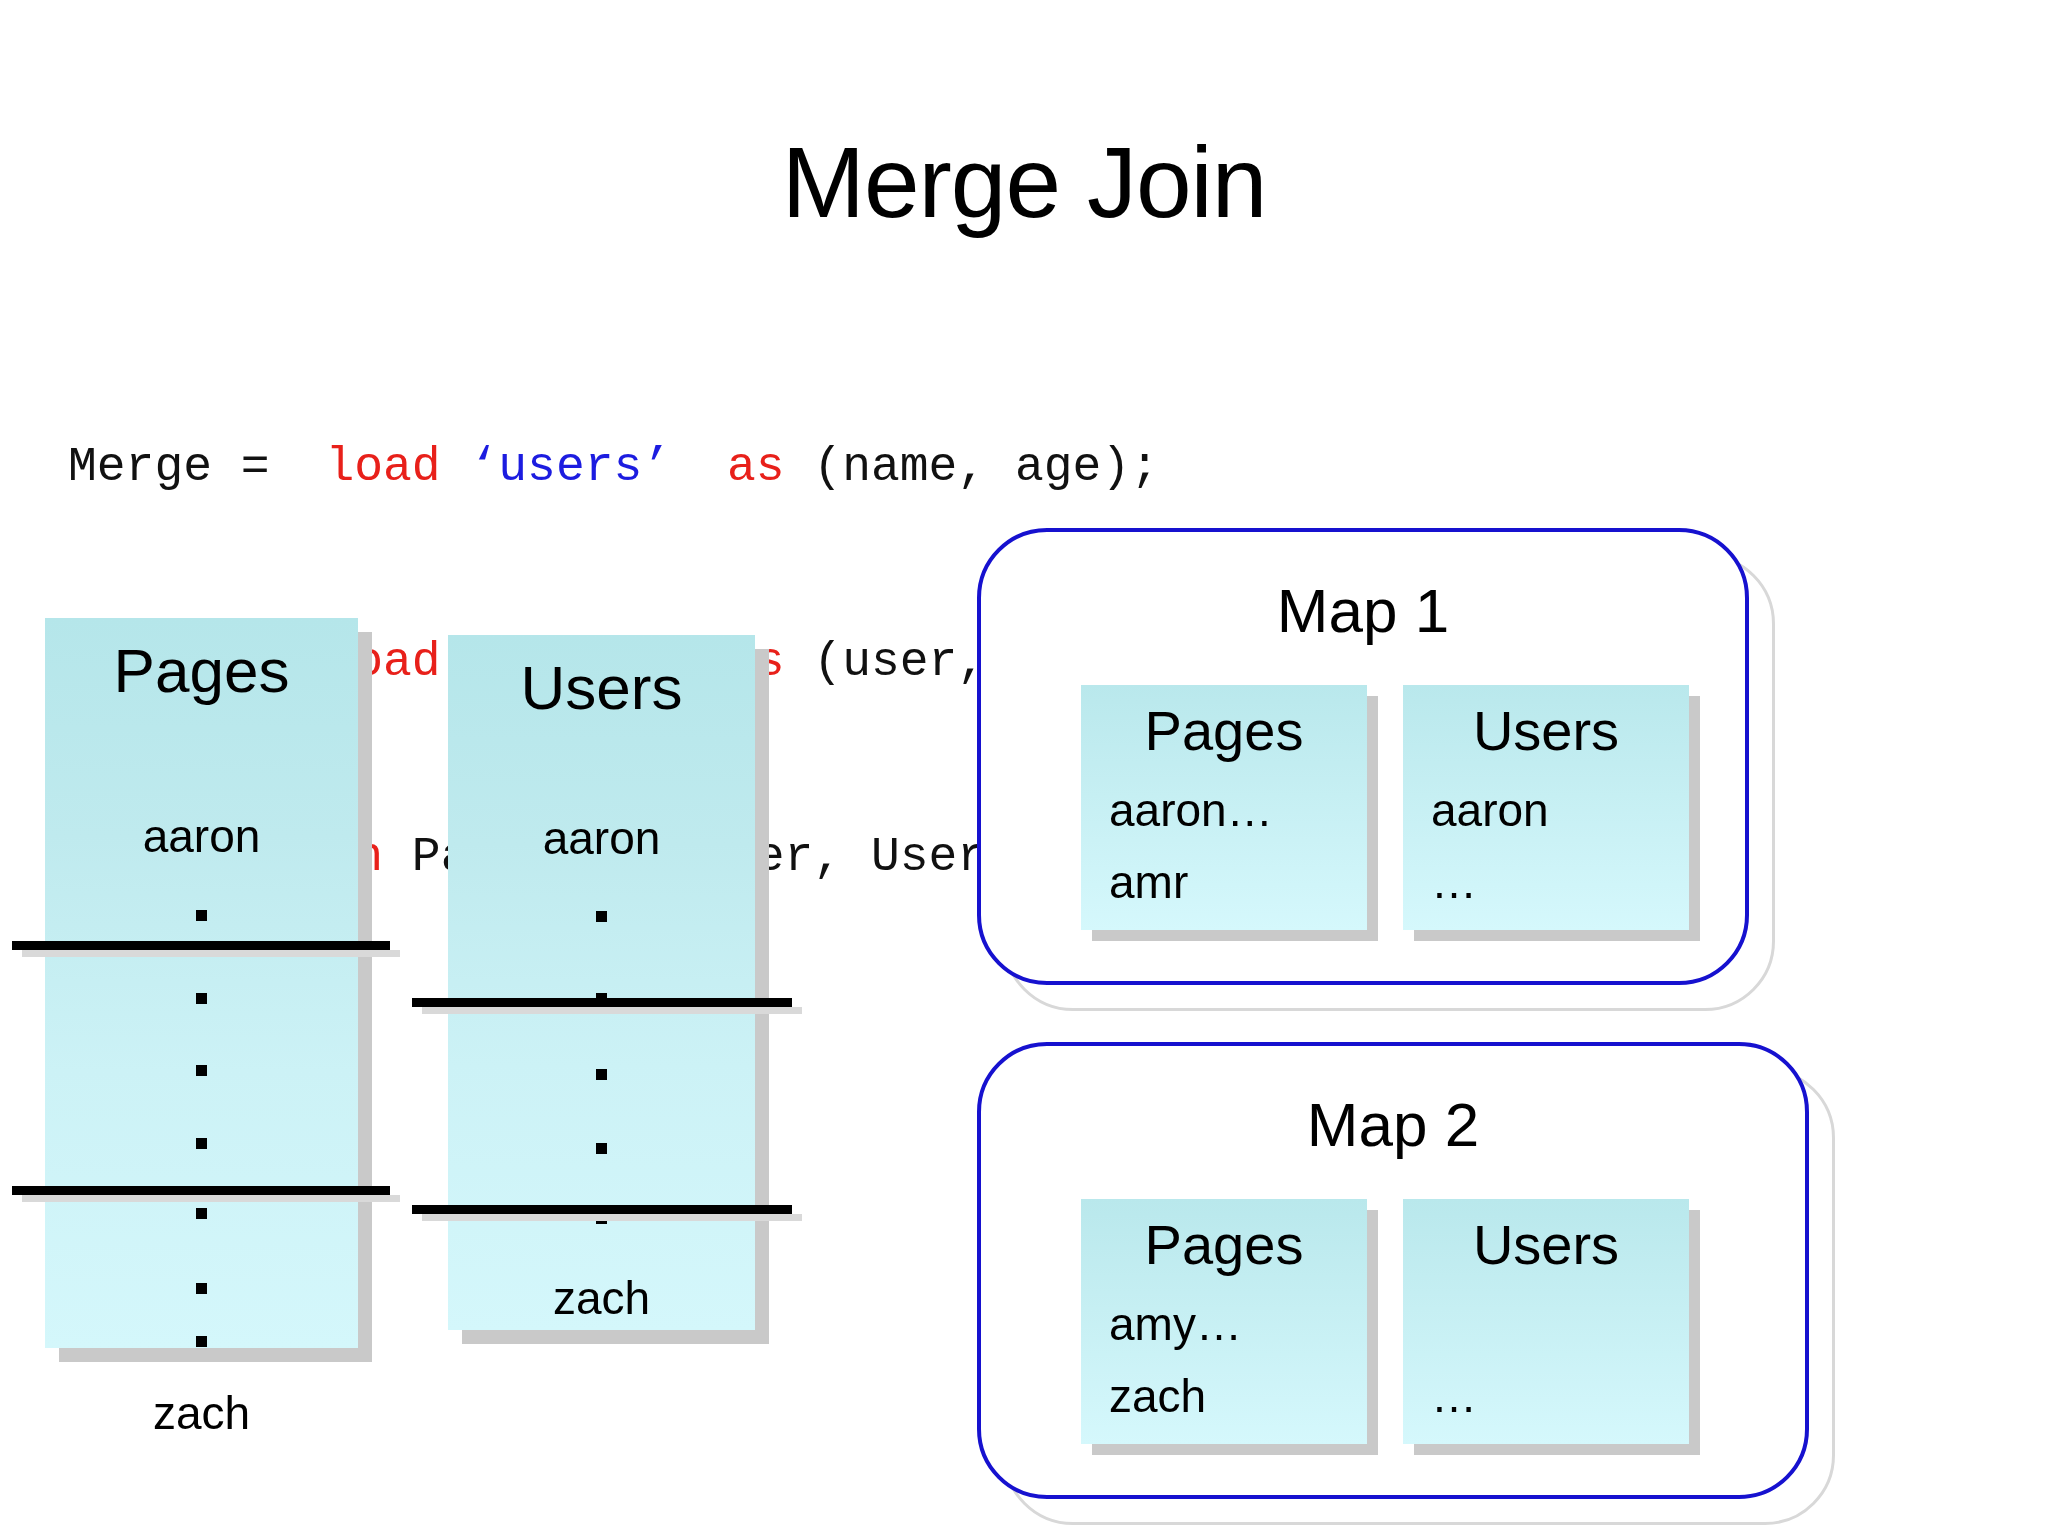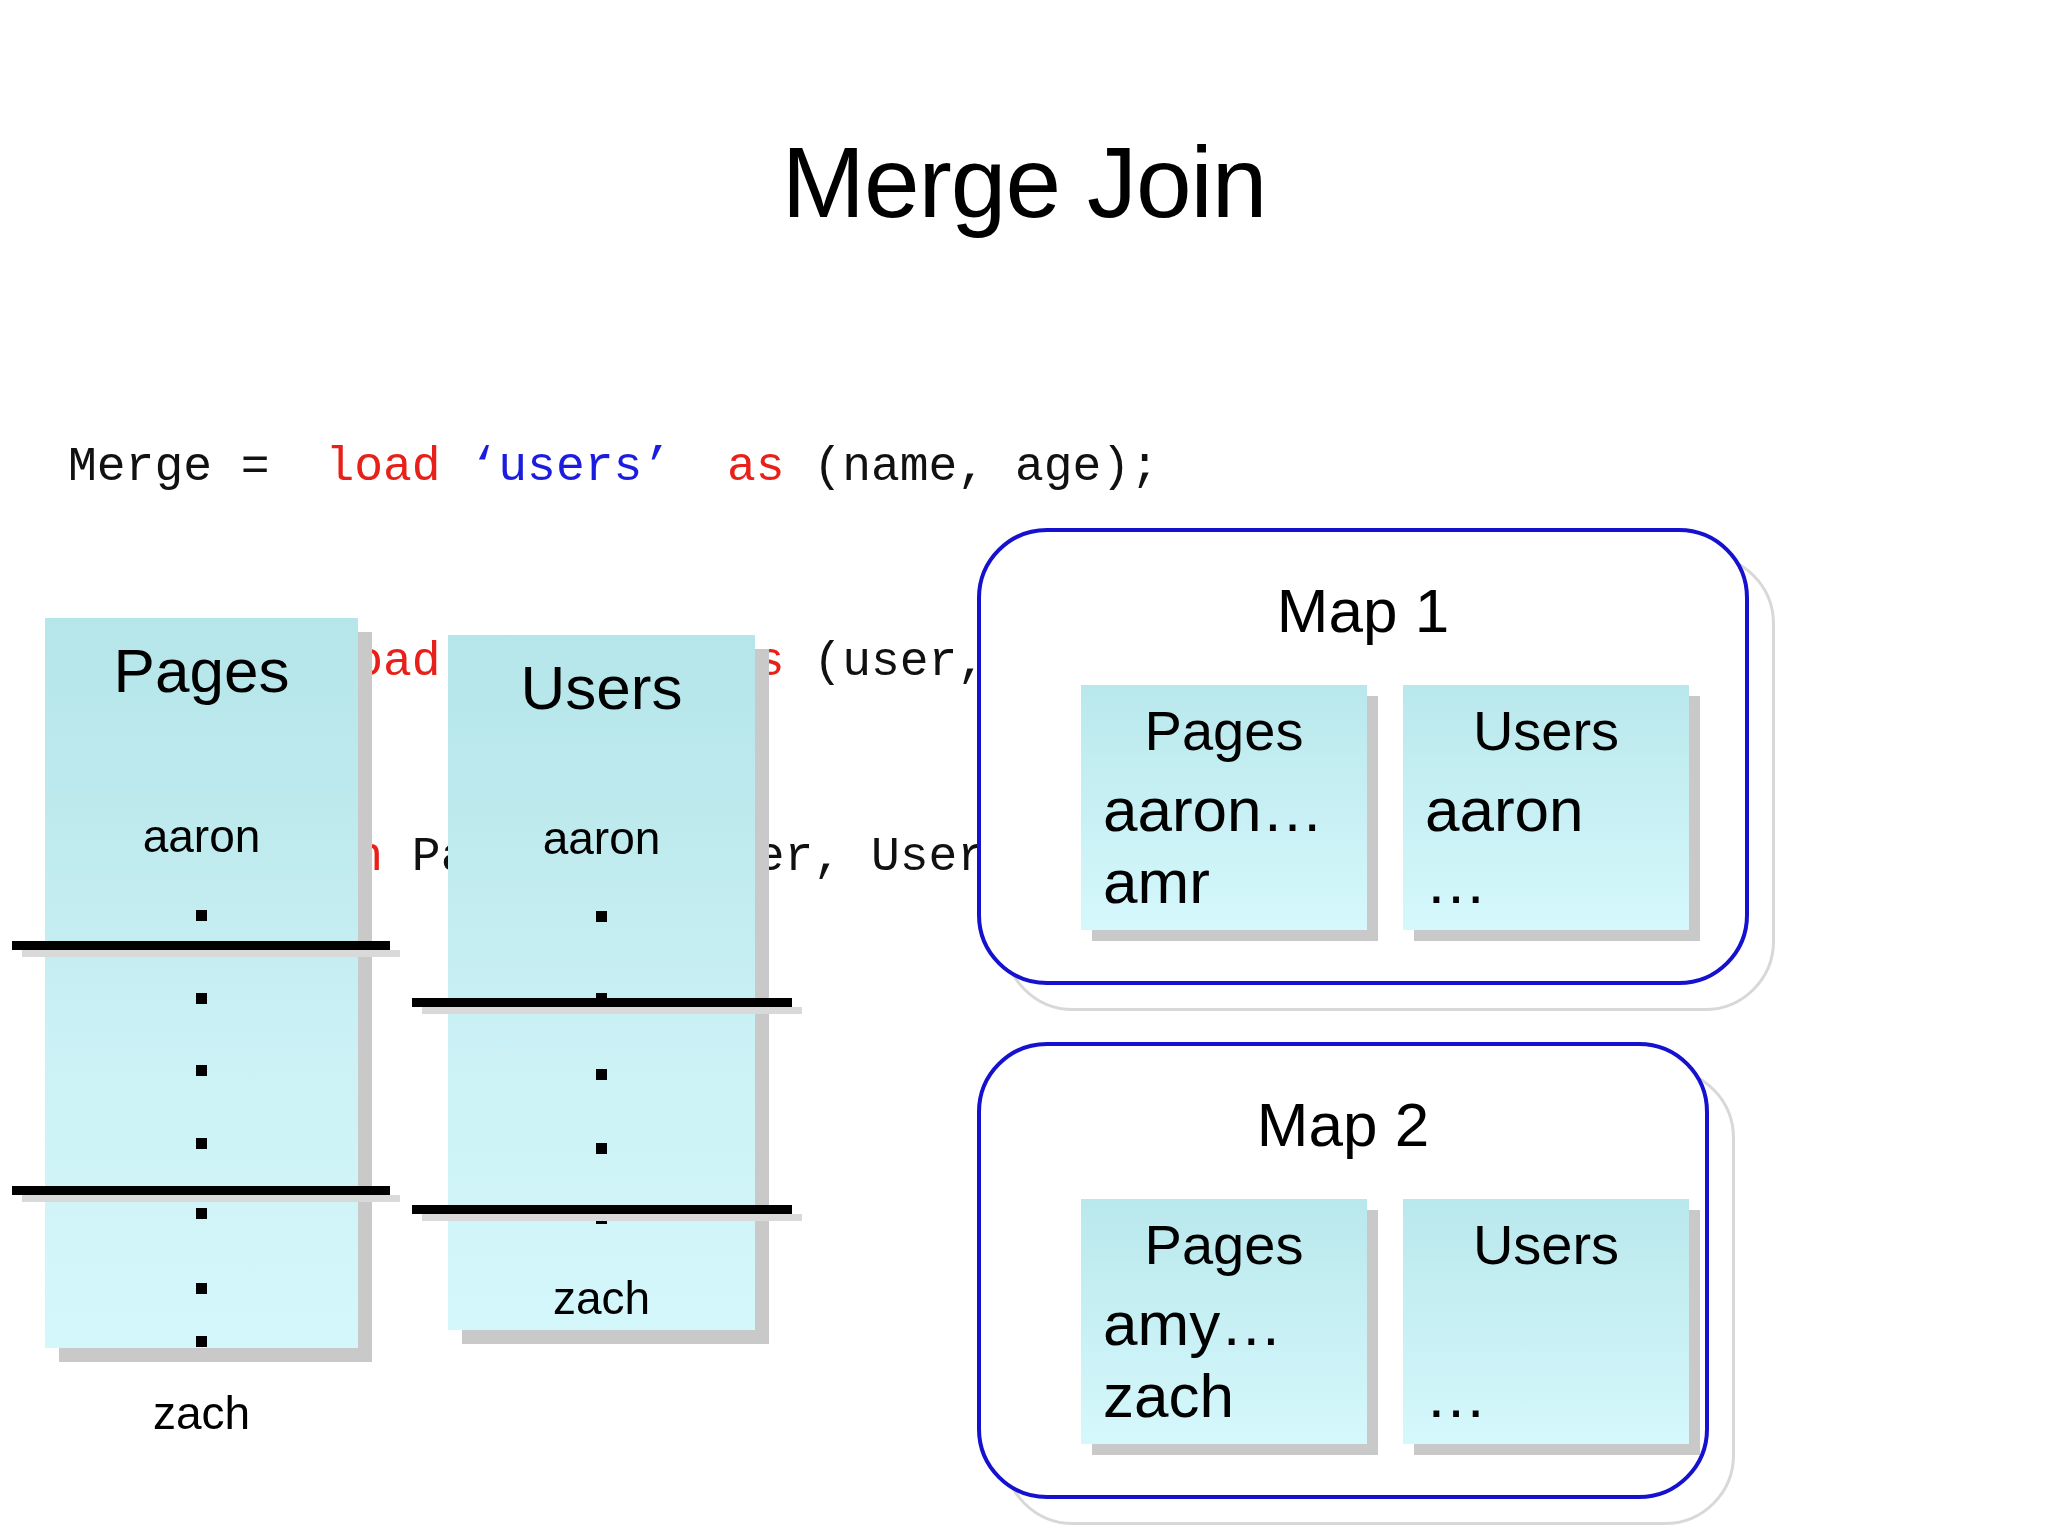--- a/index.html
+++ b/index.html
@@ -90,22 +90,22 @@
   }
   .mini .face{
     position:absolute;inset:0;
     background:linear-gradient(180deg,#b9e8ec 0%,#c6eff3 45%,#d5f8fc 100%);
   }
   .mini-title{
     position:absolute;left:0;width:100%;text-align:center;top:18px;
     font-size:56px;line-height:56px;color:#000;
   }
   .mini-line{
-    position:absolute;left:0;width:100%;text-align:left;padding-left:22px;
-    box-sizing:border-box;font-size:62px;line-height:46px;color:#000;
+    position:absolute;left:0;width:100%;text-align:left;padding-left:28px;
+    box-sizing:border-box;font-size:46px;line-height:46px;color:#000;
   }
   .mini-line.pad-a{top:102px;}
   .mini-line.pad-b{top:174px;}
 
   
   #yahoo-logo{position:absolute;left:14px;top:1418px;width:200px;height:112px;}
   #yahoo-logo .yo{
     position:absolute;left:0;top:8px;width:124px;height:96px;
     background:#6b2180;border-radius:50%;
   }
@@ -213,21 +213,21 @@
 
     <div class="mini" style="left:426px;top:157px;width:286px;height:245px;">
       <div class="shadow"></div>
       <div class="face"></div>
       <div class="mini-title">Users</div>
       <div class="mini-line pad-a">aaron</div>
       <div class="mini-line pad-b">…</div>
     </div>
   </div>
 
-  <div class="map-group" id="map-2" style="left:977px;top:1042px;width:732px;height:457px;">
+  <div class="map-group" id="map-2" style="left:977px;top:1042px;width:832px;height:457px;">
     <div class="ghost"></div>
     <div class="frame"></div>
     <div class="map-title">Map 2</div>
 
     <div class="mini" style="left:104px;top:157px;width:286px;height:245px;">
       <div class="shadow"></div>
       <div class="face"></div>
       <div class="mini-title">Pages</div>
       <div class="mini-line pad-a">amy…</div>
       <div class="mini-line pad-b">zach</div>

